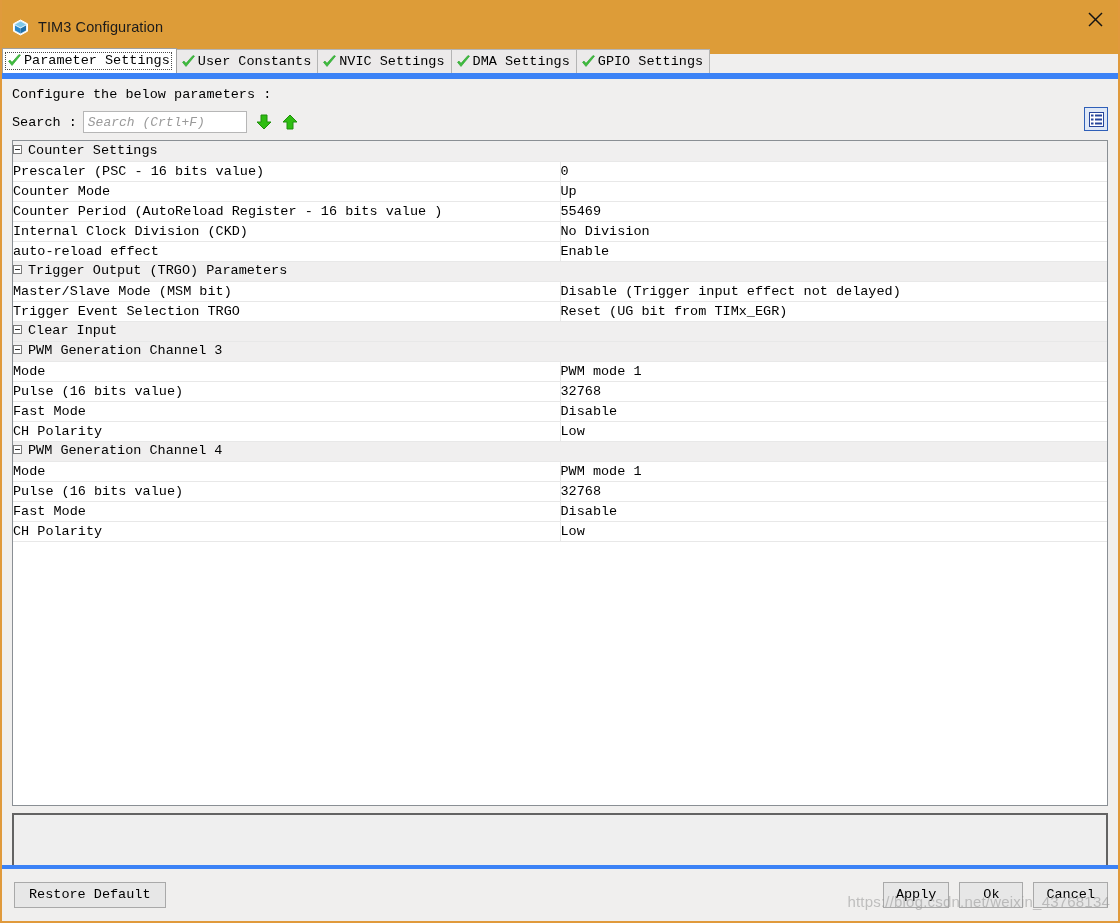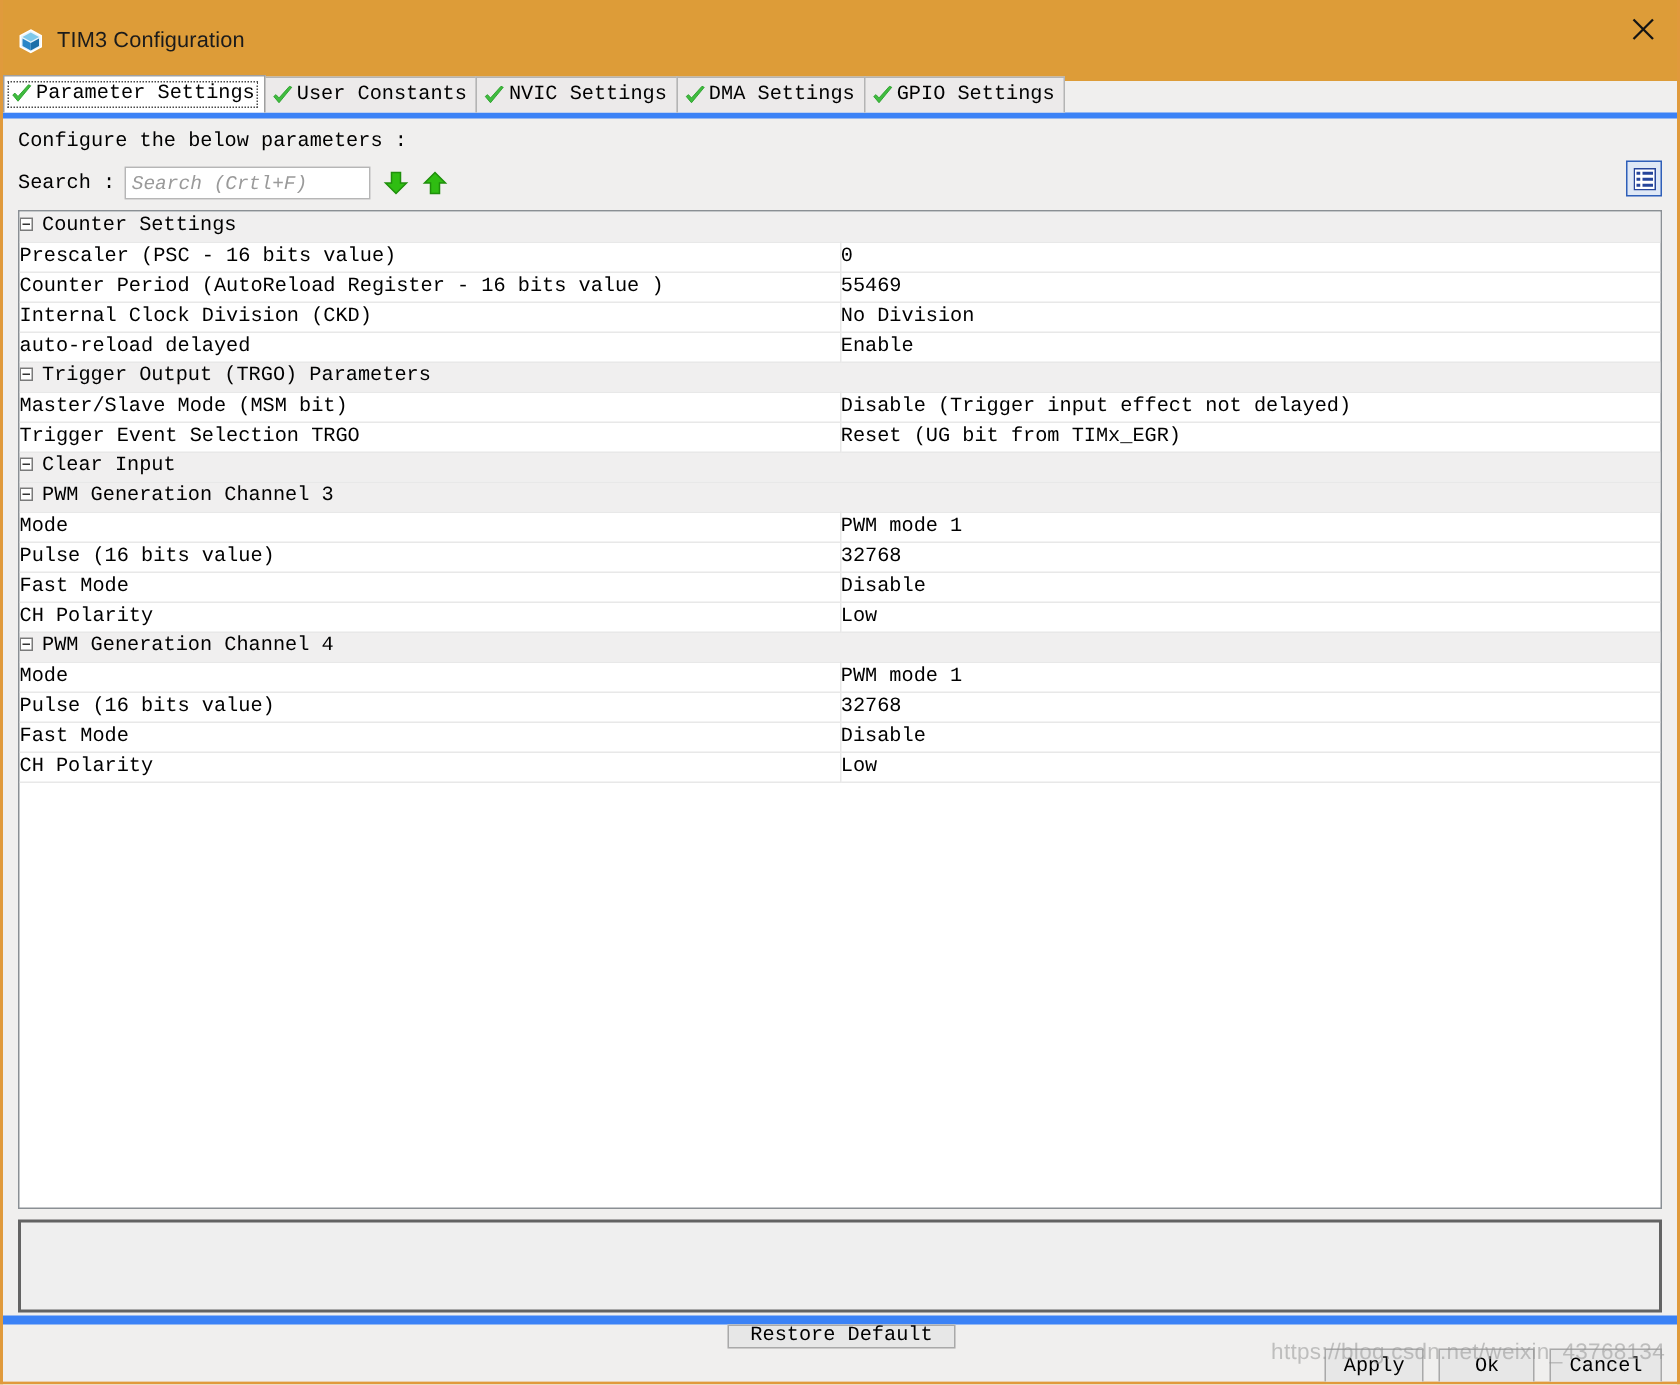--- a/index.html
+++ b/index.html
@@ -49,21 +49,21 @@
     cursor: pointer;
   }
   #close-btn svg { display:block; }
 
   
   #tabstrip {
     height: 25px;
     background: #f0efee;
     display: flex;
     align-items: flex-end;
-    border-bottom: 4px solid #3b82f6;
+    border-bottom: 6px solid #3b82f6;
     padding-left: 0px;
   }
   .tab {
     height: 24px;
     display: flex;
     align-items: center;
     padding: 0 6px 0 4px;
     font-size: 13.5px;
     color: #000;
     background: #eceaea;
@@ -209,27 +209,26 @@
     margin: 7px 4px 0 4px;
     height: 62px;
     border: 2px solid #636363;
     background: #efefef;
   }
 
   
   #buttonbar {
     position: absolute;
     left: 0; right: 0; bottom: 0;
-    height: 44px;
+    height: 56px;
     background: #f0efee;
     display: flex;
     align-items: center;
     padding: 0 10px;
-    border-top: 6px solid #3b82f6;
-    flex-direction: column;
+    border-top: 4px solid #3b82f6;
   }
   .btn {
     height: 26px;
     min-width: 64px;
     background: #e7e7e7;
     border: 1px solid #a9a9a9;
     font-family: "Liberation Mono", monospace;
     font-size: 13.5px;
     color: #000;
     padding: 0 12px;
@@ -369,29 +368,33 @@
           <tr class="group">
             <td class="group-cell" colspan="2">
               <span class="collapse-box"></span><span class="group-label">Counter Settings</span>
             </td>
           </tr>
           <tr>
             <td class="name-cell">Prescaler (PSC - 16 bits value)</td>
             <td class="value-cell">0</td>
           </tr>
           <tr>
+            <td class="name-cell">Counter Mode</td>
+            <td class="value-cell">Up</td>
+          </tr>
+          <tr>
             <td class="name-cell">Counter Period (AutoReload Register - 16 bits value )</td>
             <td class="value-cell">55469</td>
           </tr>
           <tr>
             <td class="name-cell">Internal Clock Division (CKD)</td>
             <td class="value-cell">No Division</td>
           </tr>
           <tr>
-            <td class="name-cell">auto-reload delayed</td>
+            <td class="name-cell">auto-reload effect</td>
             <td class="value-cell">Enable</td>
           </tr>
 
           <tr class="group">
             <td class="group-cell" colspan="2">
               <span class="collapse-box"></span><span class="group-label">Trigger Output (TRGO) Parameters</span>
             </td>
           </tr>
           <tr>
             <td class="name-cell">Master/Slave Mode (MSM bit)</td>

